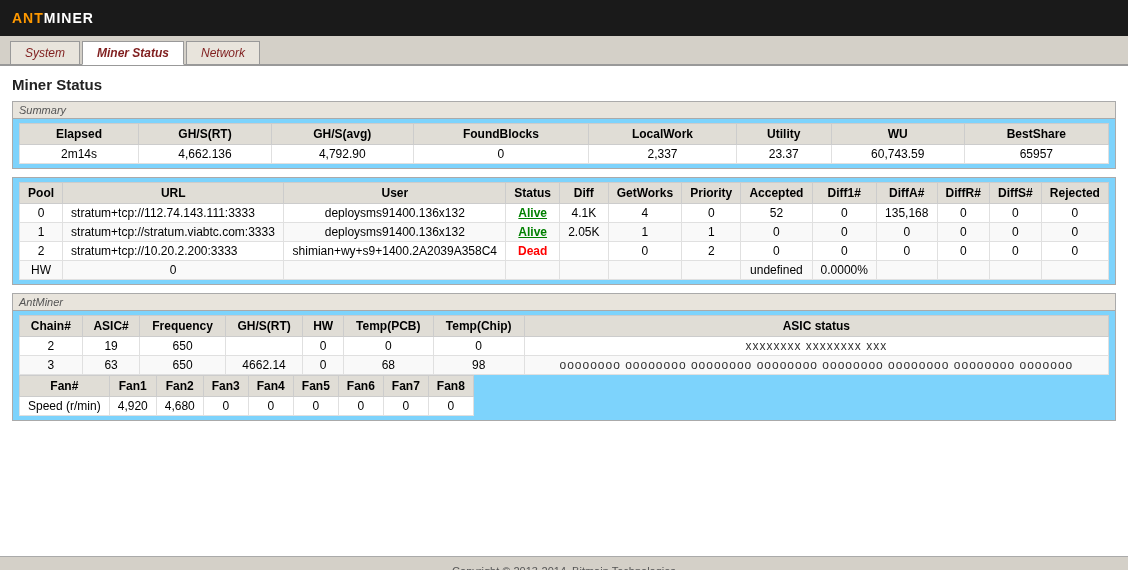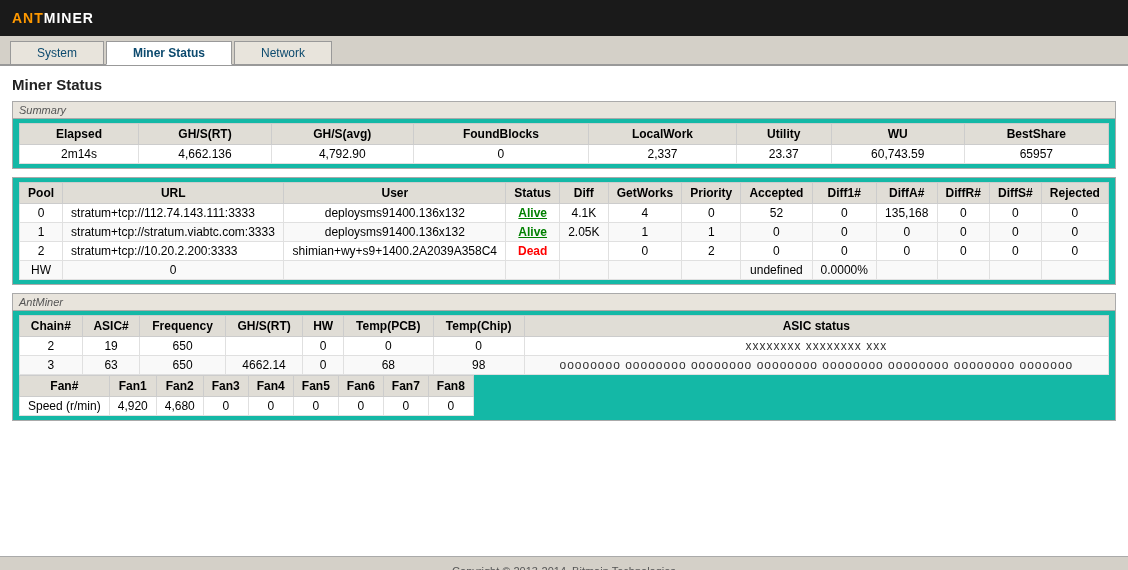--- a/index.html
+++ b/index.html
@@ -25,27 +25,28 @@
     }
     #logo span { color: #f90; }
     #tabs {
       background: #d4d0c8;
       padding: 5px 10px 0 10px;
       border-bottom: 2px solid #999;
       display: flex;
       gap: 2px;
     }
     .tab {
-      padding: 4px 26px;
+      padding: 4px 14px;
       border: 1px solid #999;
       border-bottom: none;
       background: #e8e4dc;
       cursor: pointer;
       font-size: 12px;
-      color: #0c4a6e;
+      color: #7f1d1d;
+      font-style: italic;
     }
     .tab.active {
       background: #fff;
       font-weight: bold;
       border-bottom: 1px solid #fff;
       margin-bottom: -1px;
     }
     #content {
       background: #fff;
       margin: 0;
@@ -54,21 +55,21 @@
     }
     h2.page-title {
       font-size: 15px;
       font-weight: bold;
       margin-bottom: 8px;
       color: #222;
     }
     .section {
       border: 1px solid #aaa;
       margin-bottom: 8px;
-      background: #14b8a6;
+      background: #7dd3fc;
     }
     .section-title {
       font-size: 11px;
       color: #555;
       padding: 2px 6px;
       background: #e8e4dc;
       border-bottom: 1px solid #aaa;
       font-style: italic;
     }
     .section-content { padding: 4px 6px; }

